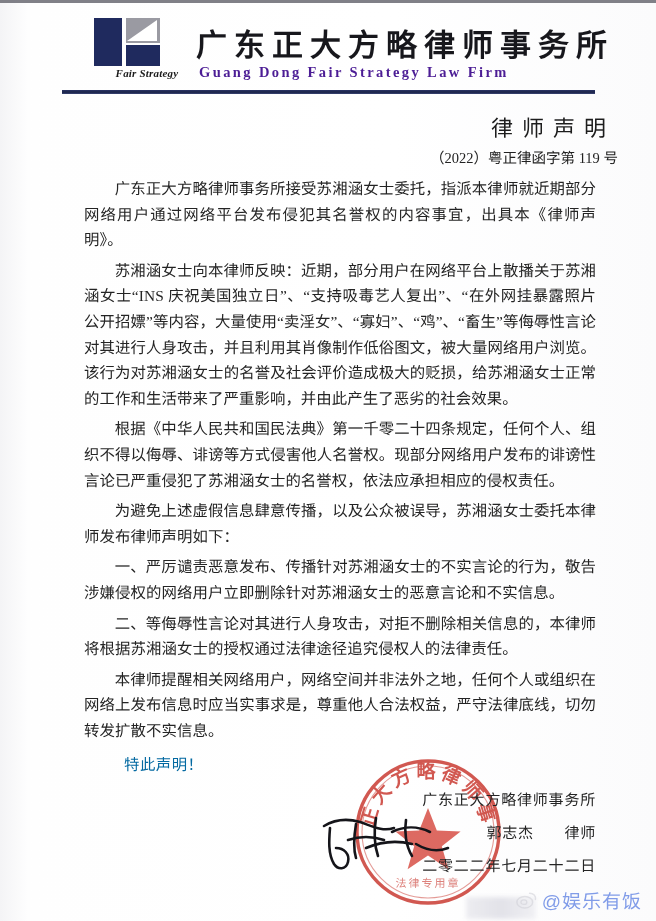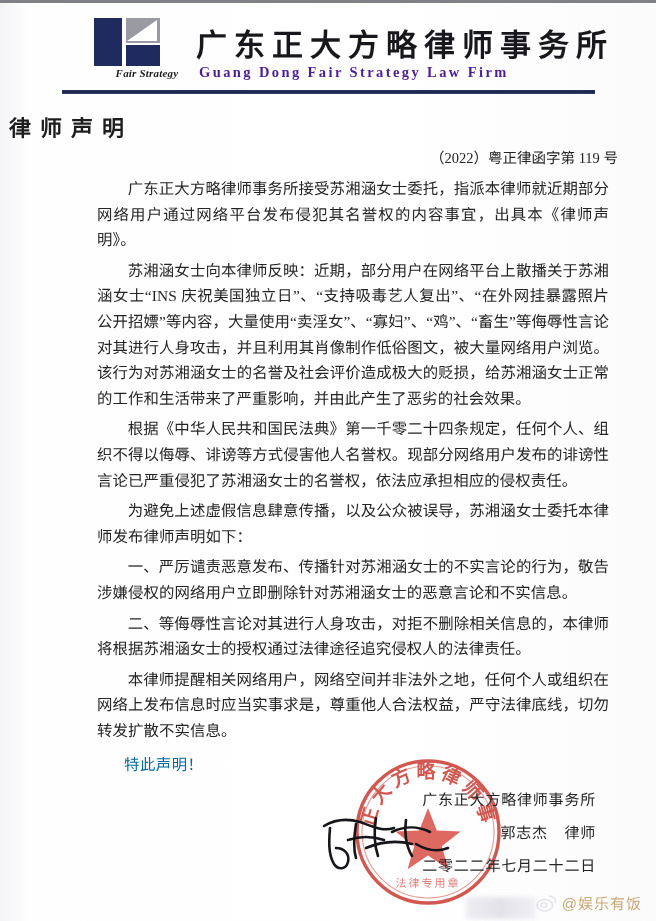--- a/index.html
+++ b/index.html
@@ -132,23 +132,23 @@
     height: 4px;
     background: linear-gradient(180deg, #2b3566 0%, #1b2348 55%, #3b4576 100%);
   }
 
   
   .doc-title {
     position: absolute;
     top: 110px;
     left: 0;
     width: 615px;
-    text-align: left;
+    text-align: right;
     font-size: 22px;
-    font-weight: bold;
+    font-weight: normal;
     letter-spacing: 9px;
     text-indent: 9px;
     color: #1d1d1d;
   }
   .doc-number {
     position: absolute;
     top: 146px;
     left: 0;
     width: 595px;
     text-align: right;
@@ -156,21 +156,20 @@
     color: #222;
     margin-left: 23px;
   }
 
   
   .body-copy {
     position: absolute;
     top: 176px;
     left: 84px;
     width: 512px;
-    margin-left: 13px;
   }
   .para {
     margin: 0 0 5px 0;
     font-size: 15.4px;
     line-height: 25.6px;
     text-align: justify;
     text-indent: 2em;
     color: #242424;
     letter-spacing: .1px;
   }
@@ -195,21 +194,21 @@
     position: absolute;
     right: 0;
     top: 32px;
     text-align: right;
     font-size: 15px;
     line-height: 33px;
     color: #242424;
     letter-spacing: .8px;
     z-index: 3;
   }
-  .sign-lawyer-row .lawyer-name { margin-right: 12px; }
+  .sign-lawyer-row .lawyer-name { margin-right: 26px; }
 
   
   .seal {
     position: absolute;
     left: 268px;
     top: 4px;
     width: 152px;
     height: 152px;
     z-index: 2;
     opacity: .82;
@@ -242,22 +241,22 @@
     right: 120px;
     bottom: 2px;
     width: 70px;
     height: 22px;
     background: linear-gradient(90deg, #e9e9ee, #dcdce4, #eeeef2);
     filter: blur(2px);
     opacity: .8;
   }
   .wm-logo { width: 21px; height: 18px; }
   .wm-text {
-    font-size: 15px;
-    color: #a16207;
+    font-size: 19px;
+    color: #1d4ed8;
     font-family: "Liberation Sans", sans-serif;
     letter-spacing: 1px;
   }
 </style>
 </head>
 <body>
 
 <div class="page">
   <div class="paper-tone"></div>
   <div class="top-strip"></div>

